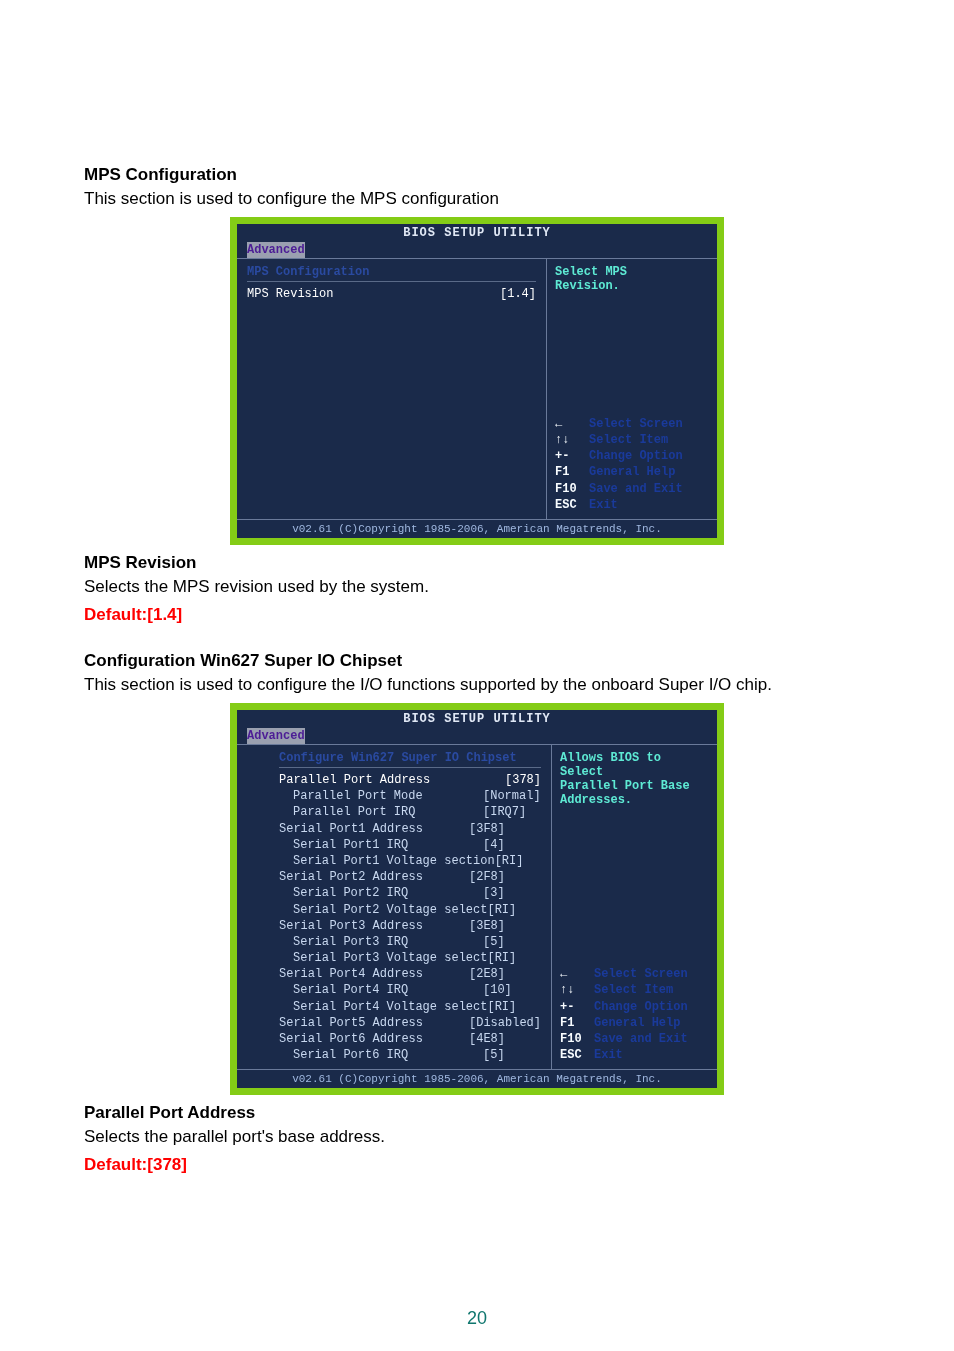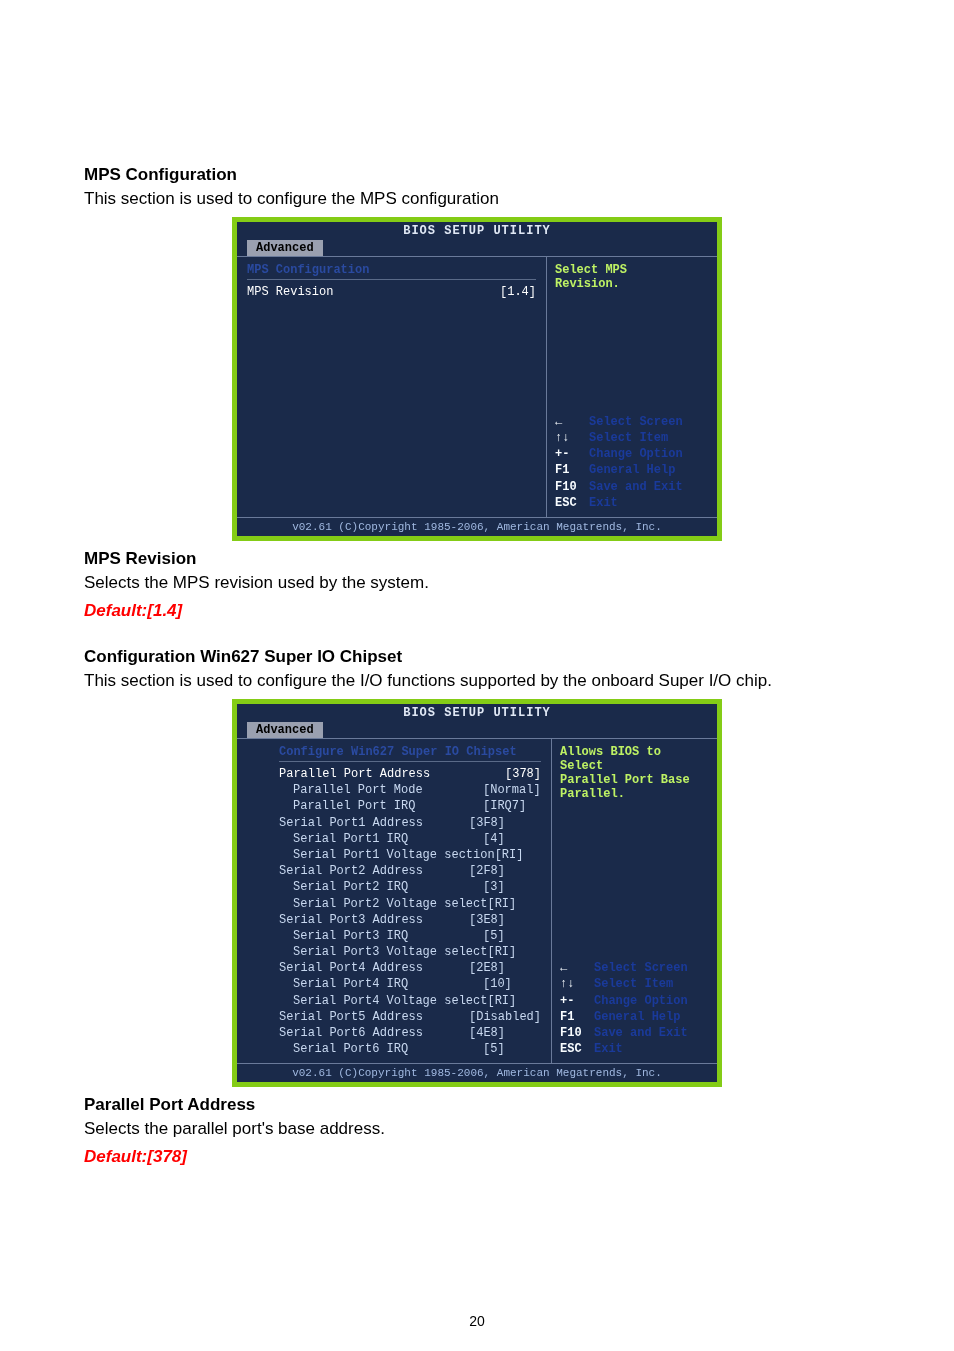--- a/index.html
+++ b/index.html
@@ -22,47 +22,46 @@
     font-weight: bold;
     margin: 0 0 4px 0;
   }
   .bodytext {
     margin: 0 0 8px 0;
   }
   .default-red {
     color: #ff0000;
     font-weight: bold;
     margin: 0 0 26px 0;
-    font-style: italic;
   }
   .screenshot {
     width: 480px;
     margin: 4px auto 8px auto;
-    border: 5px solid #84cc16;
+    border: 7px solid #84cc16;
     font-family: "Courier New", monospace;
     font-size: 12px;
     color: #c8d8f0;
     background: #1a2a4a;
   }
   .ss-titlebar {
     background: #1a2a4a;
     color: #e0e8f5;
     text-align: center;
     font-weight: bold;
     padding: 2px 0 0 0;
     letter-spacing: 1px;
   }
   .ss-tabrow {
     padding: 2px 10px 0 10px;
   }
   .ss-tabrow .tab {
     display: inline-block;
     background: #9aa0b0;
-    color: #000000;
-    padding: 1px 9px;
+    color: #4c1d95;
+    padding: 1px 0;
     font-weight: bold;
   }
   .ss-body {
     display: flex;
     border-top: 1px solid #6a7a9a;
   }
   .ss-left {
     flex: 1 1 auto;
     padding: 6px 10px;
     min-height: 260px;
@@ -87,21 +86,21 @@
   .ss-row {
     display: flex;
     white-space: pre;
     line-height: 1.35;
   }
   .ss-row .lbl { flex: 0 0 190px; }
   .ss-row .val { flex: 1 1 auto; color: #c8d8f0; }
   .ss-row.hi { color: #ffffff; }
   .ss-row.hi .val { color: #ffffff; text-align: right; }
   .ss-row.indent .lbl { padding-left: 14px; }
-  .ss-right-top { color: #bef264; font-weight: bold; }
+  .ss-right-top { color: #5eead4; font-weight: bold; }
   .ss-right-keys { }
   .ss-right-keys .krow {
     display: flex;
     line-height: 1.35;
     font-weight: bold;
   }
   .ss-right-keys .kk { flex: 0 0 34px; color: #f8fcff; }
   .ss-right-keys .kd { color: #1a3a9a; }
   .ss-footer {
     background: #1a2a4a;
@@ -111,22 +110,22 @@
     border-top: 1px solid #6a7a9a;
     font-size: 11px;
   }
   
   .ss-left.compact { min-height: 300px; margin-left: 32px; }
   .page-number {
     position: absolute;
     bottom: 22px;
     left: 0; right: 0;
     text-align: center;
-    font-size: 14px;
-    color: #000000;
+    font-size: 18px;
+    color: #0f766e;
   }
 </style>
 </head>
 <body>
 
 <div class="page">
 
   <div class="heading">MPS Configuration</div>
   <div class="bodytext">This section is used to configure the MPS configuration</div>
 
@@ -212,21 +211,21 @@
             <div class="ss-row indent"><span class="lbl">Serial Port4 Voltage select</span><span class="val">[RI]</span></div>
             <div class="ss-row"><span class="lbl">Serial Port5 Address</span><span class="val">[Disabled]</span></div>
             <div class="ss-row"><span class="lbl">Serial Port6 Address</span><span class="val">[4E8]</span></div>
             <div class="ss-row indent"><span class="lbl">Serial Port6 IRQ</span><span class="val">[5]</span></div>
           </div>
       </div>
       <div class="ss-right">
         <div class="ss-right-top">
           <div>Allows BIOS to Select</div>
           <div>Parallel Port Base</div>
-          <div>Parallel.</div>
+          <div>Addresses.</div>
         </div>
         <div class="ss-right-keys" id="keys2">
             <div class="krow">
               <span class="kk">←</span>
               <span class="kd">Select Screen</span>
             </div>
             <div class="krow">
               <span class="kk">↑↓</span>
               <span class="kd">Select Item</span>
             </div>

